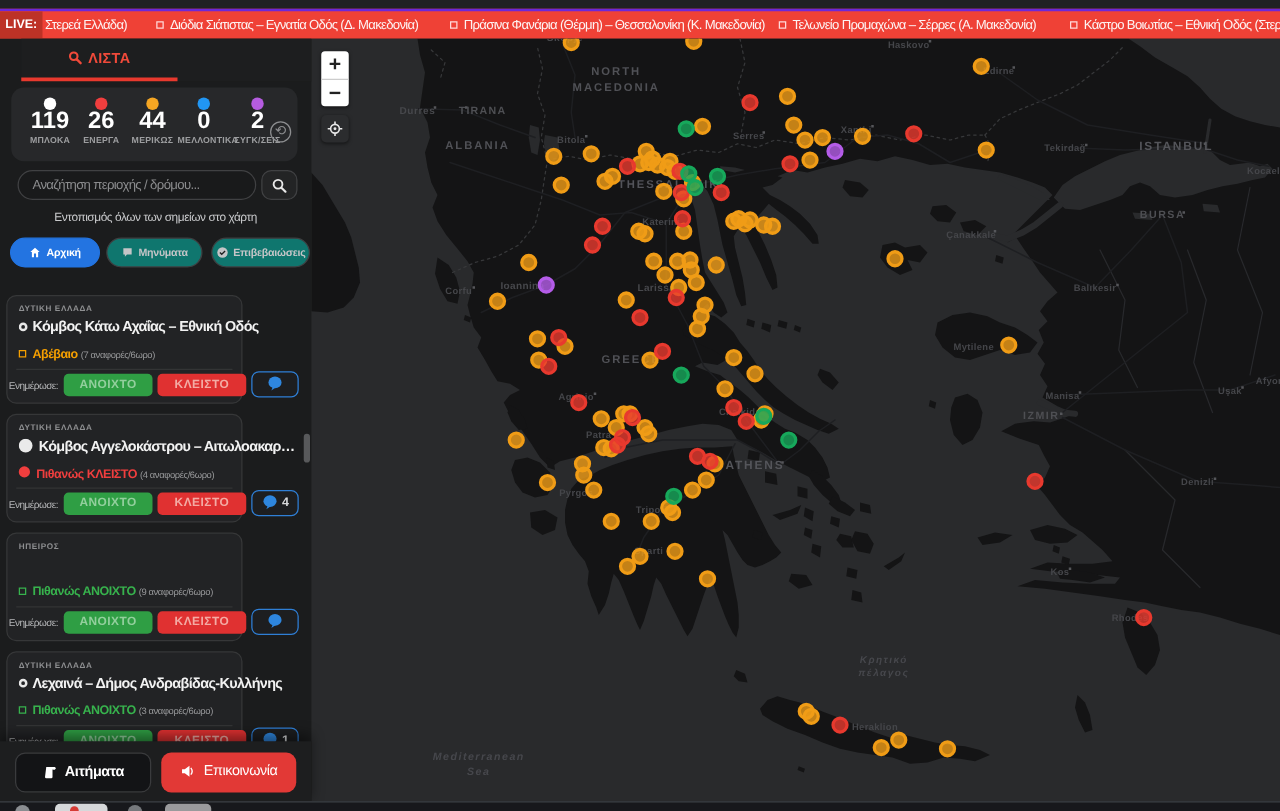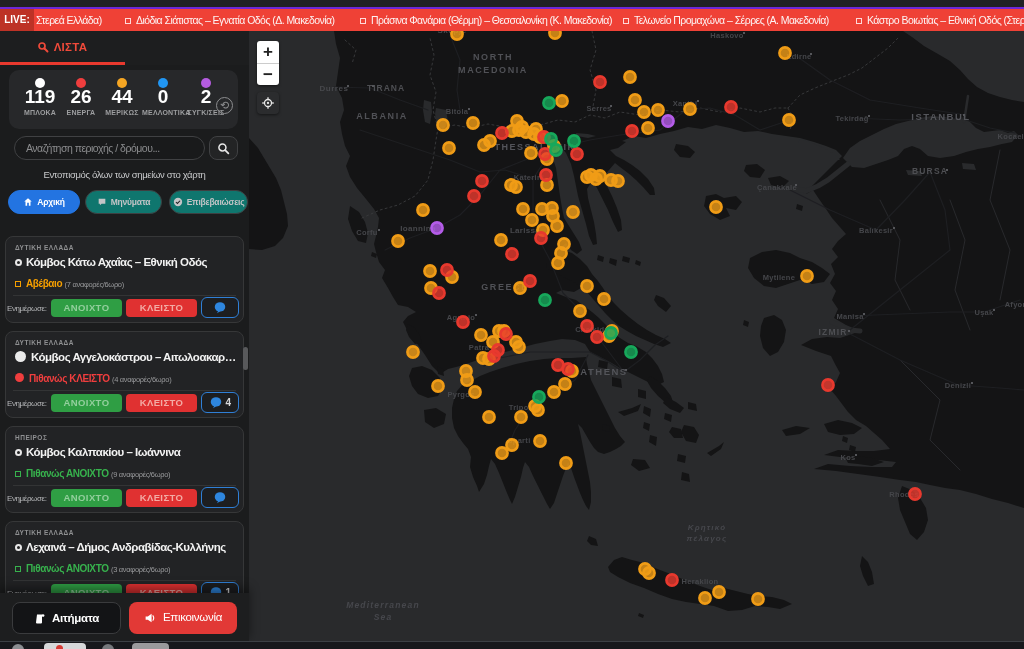--- a/index.html
+++ b/index.html
@@ -5,21 +5,21 @@
 * { margin:0; padding:0; box-sizing:border-box; }
 html,body { width:1024px; height:649px; overflow:hidden; background:#1c1c1d; font-family:"Liberation Sans", sans-serif; }
 #app { position:relative; width:1024px; height:649px; }
 
 #topstrip { position:absolute; left:0; top:0; width:1024px; height:7px; background:#202124; }
 #ticker { position:absolute; left:0; top:7px; width:1024px; height:24px; background:#ef4136; border-top:2px solid #6d28d9; overflow:hidden; }
 #ticker .live { position:absolute; left:0; top:0; width:34px; height:100%; background:#bd3226; color:#fff; font-size:10px; font-weight:bold; line-height:22px; text-align:center; }
 #ticker .it { position:absolute; top:0; height:22px; line-height:23px; color:#fdf3f3; font-size:10.5px; letter-spacing:-0.55px; white-space:nowrap; }
 #ticker .sq { display:inline-block; width:6px; height:6px; border:1.2px solid #ffd9d9; margin-right:5px; }
 
-#sidebar { position:absolute; left:0; top:31px; width:249px; height:612px; background:#1b1c1d; }
+#sidebar { position:absolute; left:0; top:31px; width:249px; height:612px; background:#1b1c1d;padding-left:17px; }
 #tabs { position:relative; height:34px; background:#1d1e1f; }
 #tabs .tab { position:absolute; top:0; height:31px; width:124px; text-align:center; font-size:11.5px; font-weight:bold; letter-spacing:0.3px; line-height:33px; color:#b9babb; }
 #tabs .tab.active { color:#f04a3a; }
 #tabs .tab svg { vertical-align:-2px; margin-right:5px; }
 #tabs .underline { position:absolute; left:0; top:31px; width:125px; height:3px; background:#e8392e; }
 #statcard { position:absolute; left:9px; top:39px; width:229px; height:59px; background:#27282a; border-radius:10px; }
 .stat { position:absolute; top:8px; width:42px; text-align:center; }
 .stat .dot { width:10px; height:10px; border-radius:50%; margin:0 auto; }
 .stat .num { font-size:19px; font-weight:bold; color:#fff; margin-top:0px; line-height:18px;}
 .stat .lbl { font-size:7px; font-weight:bold; color:#9d9ea0; letter-spacing:0.2px; margin-top:3px; white-space:nowrap;}
@@ -27,21 +27,21 @@
 #searchrow { position:absolute; left:14px; top:105px; width:224px; height:24px; }
 #searchbox { position:absolute; left:0; top:0; width:191px; height:24px; border:1px solid #404143; border-radius:12px; background:#191a1b; color:#8b8c8e; font-size:10.5px; letter-spacing:-0.5px; line-height:23px; padding-left:11px; }
 #searchbtn { position:absolute; right:0; top:0; width:29px; height:24px; border:1px solid #404143; border-radius:8px; background:#232425; text-align:center; }
 #searchbtn svg { margin-top:5px; }
 #caption { position:absolute; left:0; top:138px; width:249px; text-align:center; color:#c9cacc; font-size:9.5px; letter-spacing:-0.35px; }
 #pills { position:absolute; left:8px; top:159px; width:233px; height:24px; }
 .pill { position:absolute; top:0; height:24px; border-radius:12px; font-size:8.5px; font-weight:bold; letter-spacing:-0.2px; color:#c4c5c7; line-height:23px; text-align:center; border:1px solid #3e3f41; background:#0f766e; white-space:nowrap; overflow:hidden; }
 .pill.blue { background:#2374e1; border-color:#2374e1; color:#fff; }
 .pill svg { vertical-align:-2px; margin-right:4px; }
 #list { position:absolute; left:0; top:191px; width:249px; height:421px; }
-.card { position:absolute; left:5px; width:239px; height:87px; background:#222325; border:1px solid #363738; border-radius:8px; }
+.card { position:absolute; left:5px; width:189px; height:87px; background:#222325; border:1px solid #363738; border-radius:8px; }
 .card .region { position:absolute; left:9px; top:7px; font-size:6.5px; font-weight:bold; color:#8f9092; letter-spacing:0.5px; }
 .card .title { position:absolute; left:9px; top:19px; width:226px; font-size:11.5px; letter-spacing:-0.5px; font-weight:bold; color:#f2f2f2; white-space:nowrap; overflow:hidden; }
 .card .title .circ { display:inline-block; width:7px; height:7px; border:2px solid #e8e8e8; border-radius:50%; margin-right:4px; }
 .card .title .circf { display:inline-block; width:11px; height:11px; background:#eaeaea; border-radius:50%; margin-right:5px; vertical-align:-1px;}
 .card .status { position:absolute; left:9px; top:41px; font-size:10px; letter-spacing:-0.4px; font-weight:bold; white-space:nowrap;}
 .card .status .cnt { font-size:7.5px; font-weight:normal; letter-spacing:-0.3px; color:#98999b; }
 .card .actions { position:absolute; left:7px; right:7px; top:58px; height:27px; border-top:1px solid #333435; }
 .card .actions .lbl { position:absolute; left:-6px; top:8px; font-size:8px; letter-spacing:-0.4px; color:#b6b7b9; }
 .btn-open { position:absolute; left:38px; top:3px; width:71px; height:18px; background:#2f9e44; border-radius:4px; color:#93cf9d; font-size:9.5px; font-weight:bold; text-align:center; line-height:18px; letter-spacing:0.4px;}
 .btn-close { position:absolute; left:113px; top:3px; width:71px; height:18px; background:#e03131; border-radius:4px; color:#f3aba4; font-size:9.5px; font-weight:bold; text-align:center; line-height:18px; letter-spacing:0.4px;}
@@ -452,21 +452,20 @@
             <span class="btn-open">ΑΝΟΙΧΤΟ</span>
             <span class="btn-close">ΚΛΕΙΣΤΟ</span>
             <span class="btn-chat"><svg width="14" height="13" viewBox="0 0 24 22">
                 <ellipse cx="12" cy="10" rx="9" ry="8" fill="#2e86de"></ellipse>
                 <path d="M9 16 l-2 5 6-4 z" fill="#2e86de"></path>
               </svg> 4</span>
           </div>
       </div>
       <div class="card" style="top:204px;">
         <div class="region">ΗΠΕΙΡΟΣ</div>
-        <div class="title"><span class="circ"></span>Κόμβος Καλπακίου – Ιωάννινα</div>
         <div class="status" style="color:#37b24d;"><span class="sico-sq" style="border-color:#37b24d;"></span>Πιθανώς ΑΝΟΙΧΤΟ <span class="cnt">(9 αναφορές/6ωρο)</span></div>
         <div class="actions">
             <span class="lbl">Ενημέρωσε:</span>
             <span class="btn-open">ΑΝΟΙΧΤΟ</span>
             <span class="btn-close">ΚΛΕΙΣΤΟ</span>
             <span class="btn-chat"><svg width="14" height="13" viewBox="0 0 24 22">
                 <ellipse cx="12" cy="10" rx="9" ry="8" fill="#2e86de"></ellipse>
                 <path d="M9 16 l-2 5 6-4 z" fill="#2e86de"></path>
               </svg></span>
           </div>

